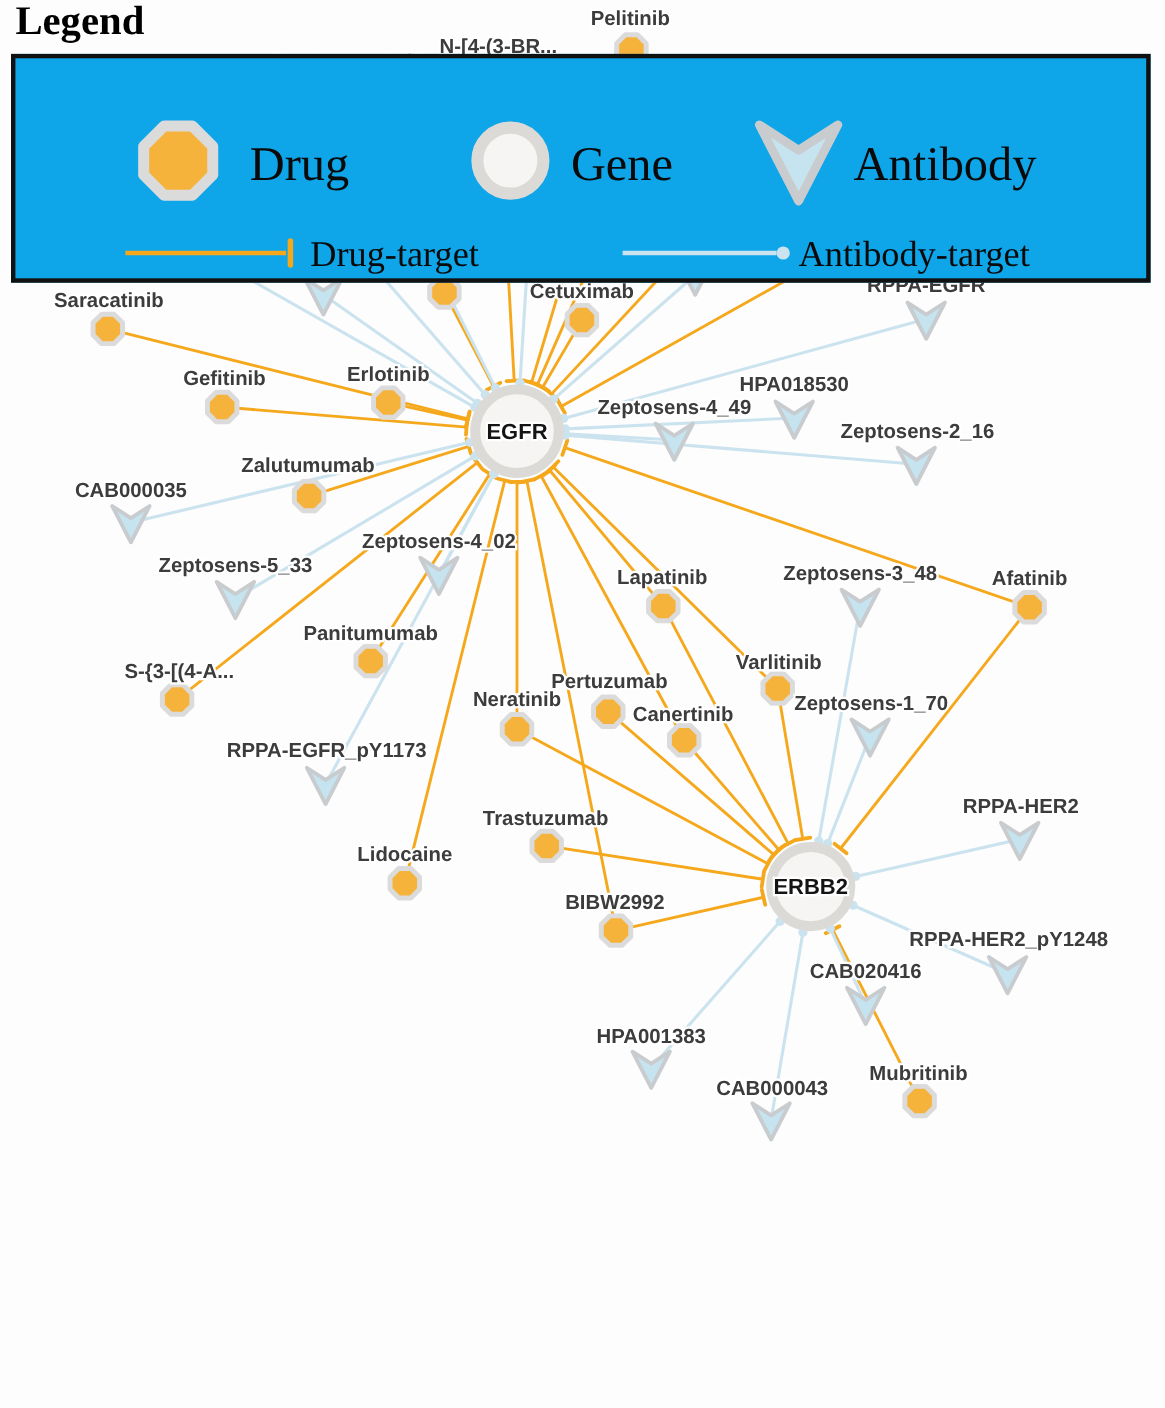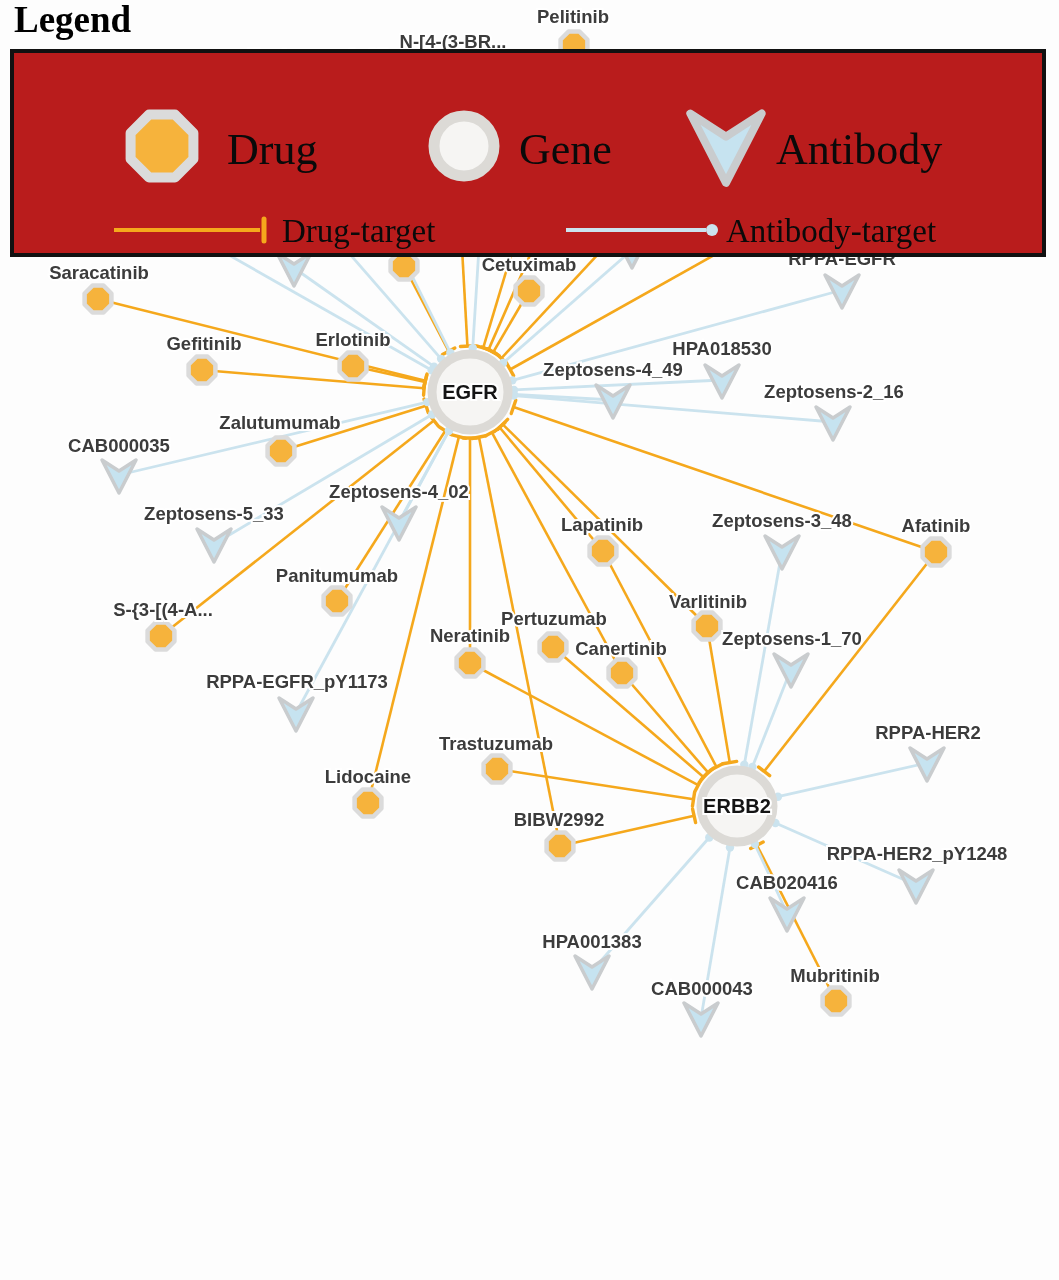--- a/index.html
+++ b/index.html
@@ -10,21 +10,21 @@
     overflow:hidden;
   }
   #net{position:absolute;top:0;left:0;}
   .legend{position:absolute;left:0;top:990;width:1059px;z-index:5;}
   .legend-title{
     font-family:"Liberation Serif",serif;font-weight:bold;font-size:37px;
     color:#000;margin:0 0 8px 14px;line-height:1.1;
   }
   .legend-box{
     margin-left:10px;width:1028px;height:200px;
-    border:4px solid #111;background:#b91c1c;
+    border:4px solid #111;background:#0ea5e9;
   }
   .lg-big{font-family:"Liberation Serif",serif;font-size:44px;fill:#0a0a0a;}
   .lg-med{font-family:"Liberation Serif",serif;font-size:33px;fill:#0a0a0a;}
 </style>
 </head>
 <body style="background: rgb(253, 253, 253);">
 
 <svg id="net" width="1059" height="1280" viewBox="0 0 1059 1280">
     <g>
       <line x1="574" y1="45" x2="483.20635235131675" y2="347.9364974432028" stroke="#F5A81C" stroke-width="2.6"></line>

